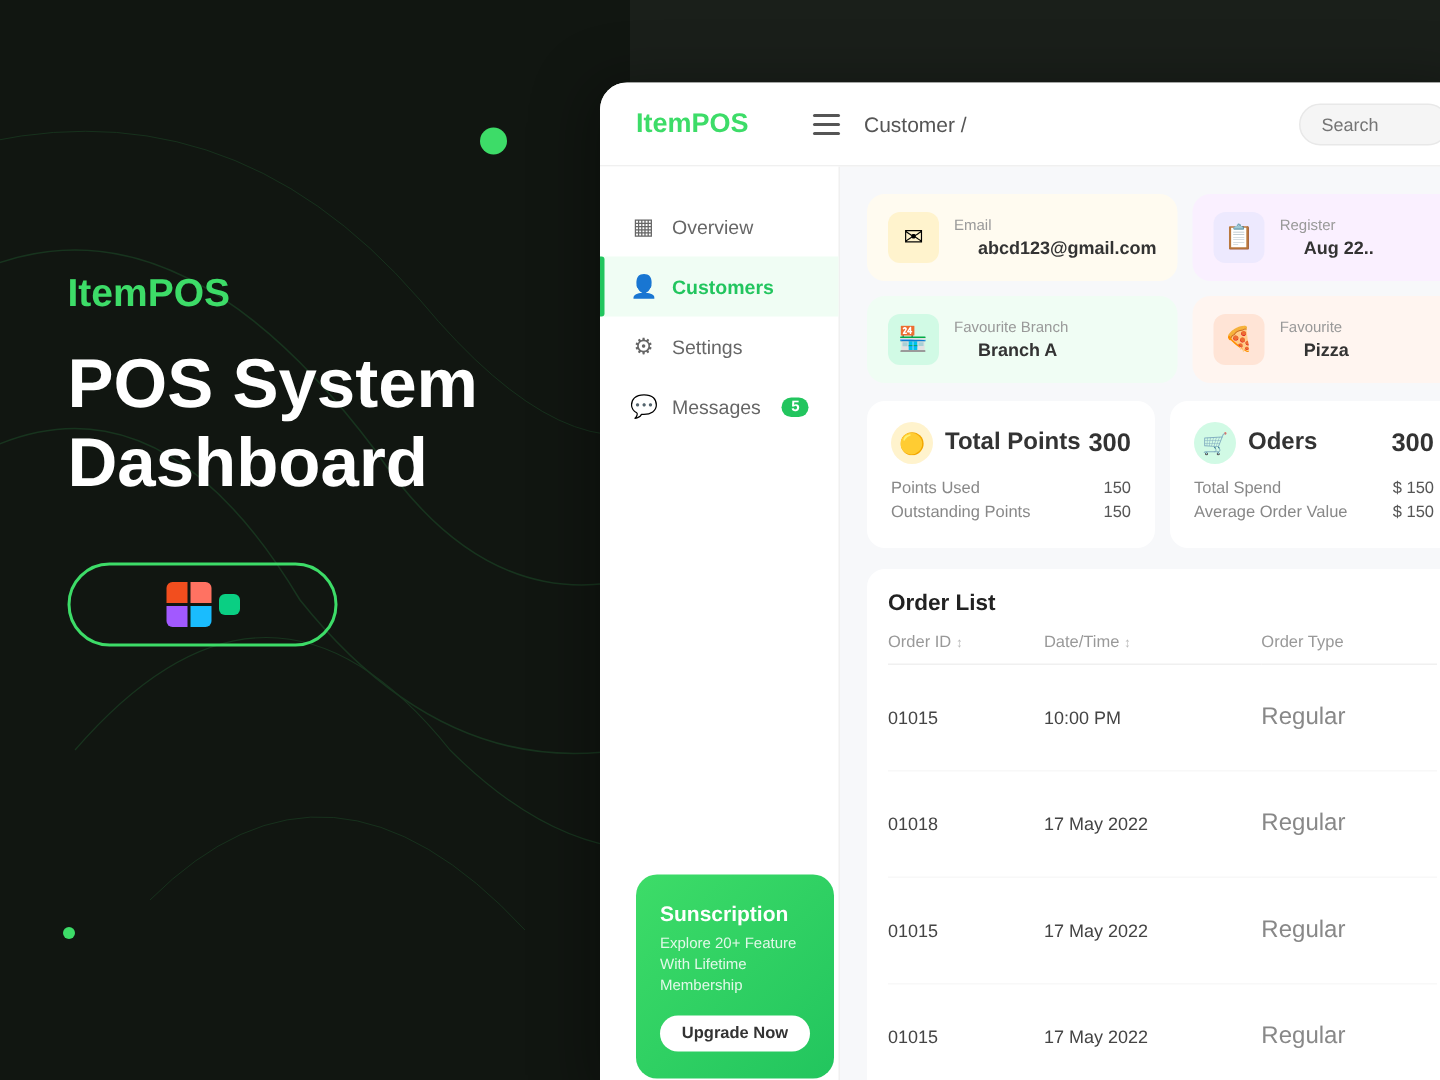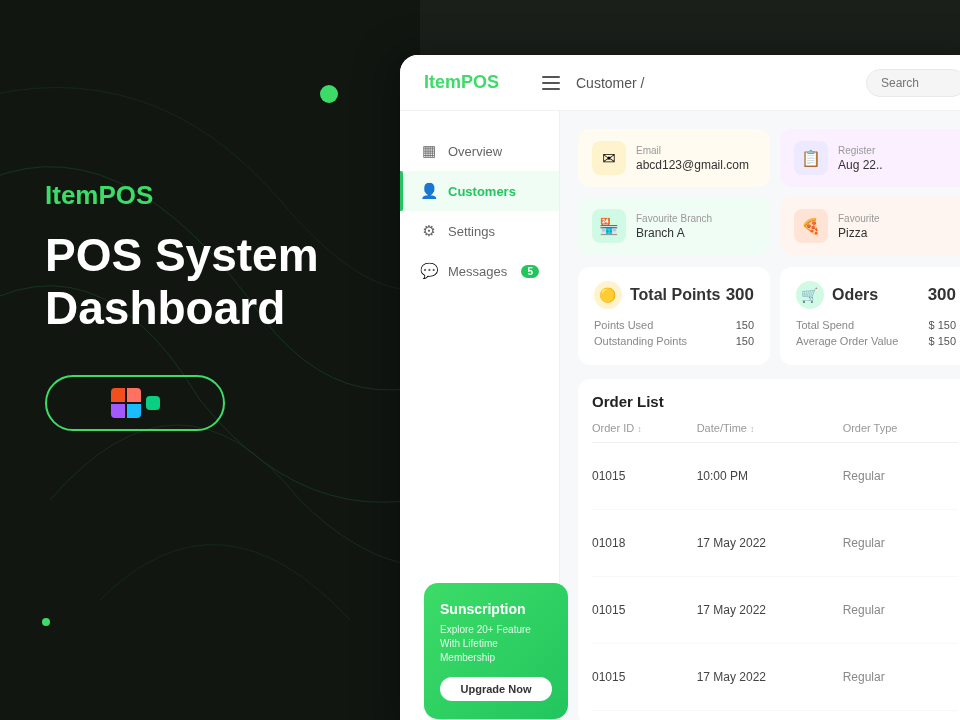--- a/index.html
+++ b/index.html
@@ -213,21 +213,21 @@
 
     
     .subscription-card {
       margin: auto 12px 0;
       background: linear-gradient(135deg, #3ddc68, #22c55e);
       border-radius: 14px;
       padding: 18px 16px;
       position: absolute;
       bottom: 16px;
       left: 12px;
-      width: 144px;
+      width: 132px;
     }
 
     .sub-title {
       color: #fff;
       font-size: 14px;
       font-weight: 700;
       margin-bottom: 6px;
     }
 
     .sub-desc {
@@ -297,21 +297,22 @@
 
     .card-label {
       font-size: 10px;
       color: #999;
       margin-bottom: 2px;
     }
 
     .card-value {
       font-size: 12px;
       color: #333;
-      font-weight: 400;
+      font-weight: 700;
+      margin-left: 16px;
     }
 
     
     .stats-row {
       display: grid;
       grid-template-columns: 1fr 1fr;
       gap: 10px;
       margin-bottom: 14px;
     }
 
@@ -406,21 +407,21 @@
       padding: 26px 0;
       border-bottom: 1px solid #f8f8f8;
     }
 
     .sort-icon {
       font-size: 9px;
       color: #bbb;
     }
 
     .order-type-badge {
-      font-size: 12px;
+      font-size: 16px;
       color: #888;
     }
   </style>
 </head>
 <body>
 
 <div class="bg-dark">
   <svg class="bg-lines" viewBox="0 0 420 720" fill="none">
     <path d="M-50 200 Q100 100 250 300 Q350 450 500 350" stroke="#3ddc68" stroke-width="1" fill="none"></path>
     <path d="M-80 350 Q80 200 200 400 Q320 550 480 480" stroke="#3ddc68" stroke-width="1" fill="none"></path>

